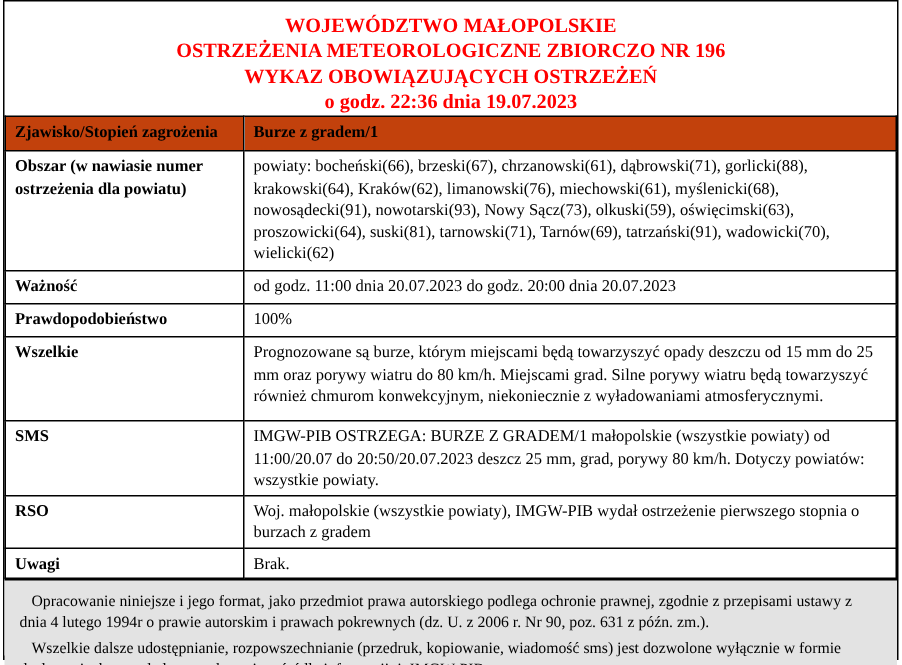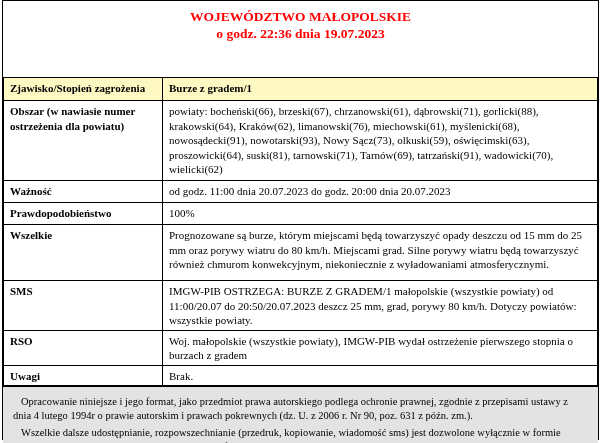--- a/index.html
+++ b/index.html
@@ -54,21 +54,21 @@
   }
   td.label-cell {
     width: 146px;
     font-weight: bold;
   }
   td.value-cell {
     padding-left: 8px;
     padding-right: 10px;
   }
   tr.highlight-row td {
-    background: #fef9c3;
+    background: #c2410c;
     font-weight: bold;
   }
   tr.r0 { height: 23px; }
   tr.r1 { height: 80px; margin-top: 20px; }
   tr.r2 { height: 22px; }
   tr.r3 { height: 22px; }
   tr.r4 { height: 56px; }
   tr.r5 { height: 46px; }
   tr.r6 { height: 35px; }
   tr.r7 { height: 20px; margin-top: 20px; }
@@ -87,20 +87,22 @@
     text-indent: 8px;
   }
 </style>
 </head>
 <body>
 
 <div class="sheet">
 
   <div class="title-block">
     <div>WOJEWÓDZTWO MAŁOPOLSKIE</div>
+    <div>OSTRZEŻENIA METEOROLOGICZNE  ZBIORCZO  NR 196</div>
+    <div>WYKAZ  OBOWIĄZUJĄCYCH OSTRZEŻEŃ</div>
     <div>o godz. 22:36 dnia 19.07.2023</div>
   </div>
 
   <table class="warning-table">
     <tbody>
       <tr class="r0 highlight-row">
         <td class="label-cell">Zjawisko/Stopień zagrożenia</td>
         <td class="value-cell">Burze z gradem/1</td>
       </tr>
       <tr class="r1">

